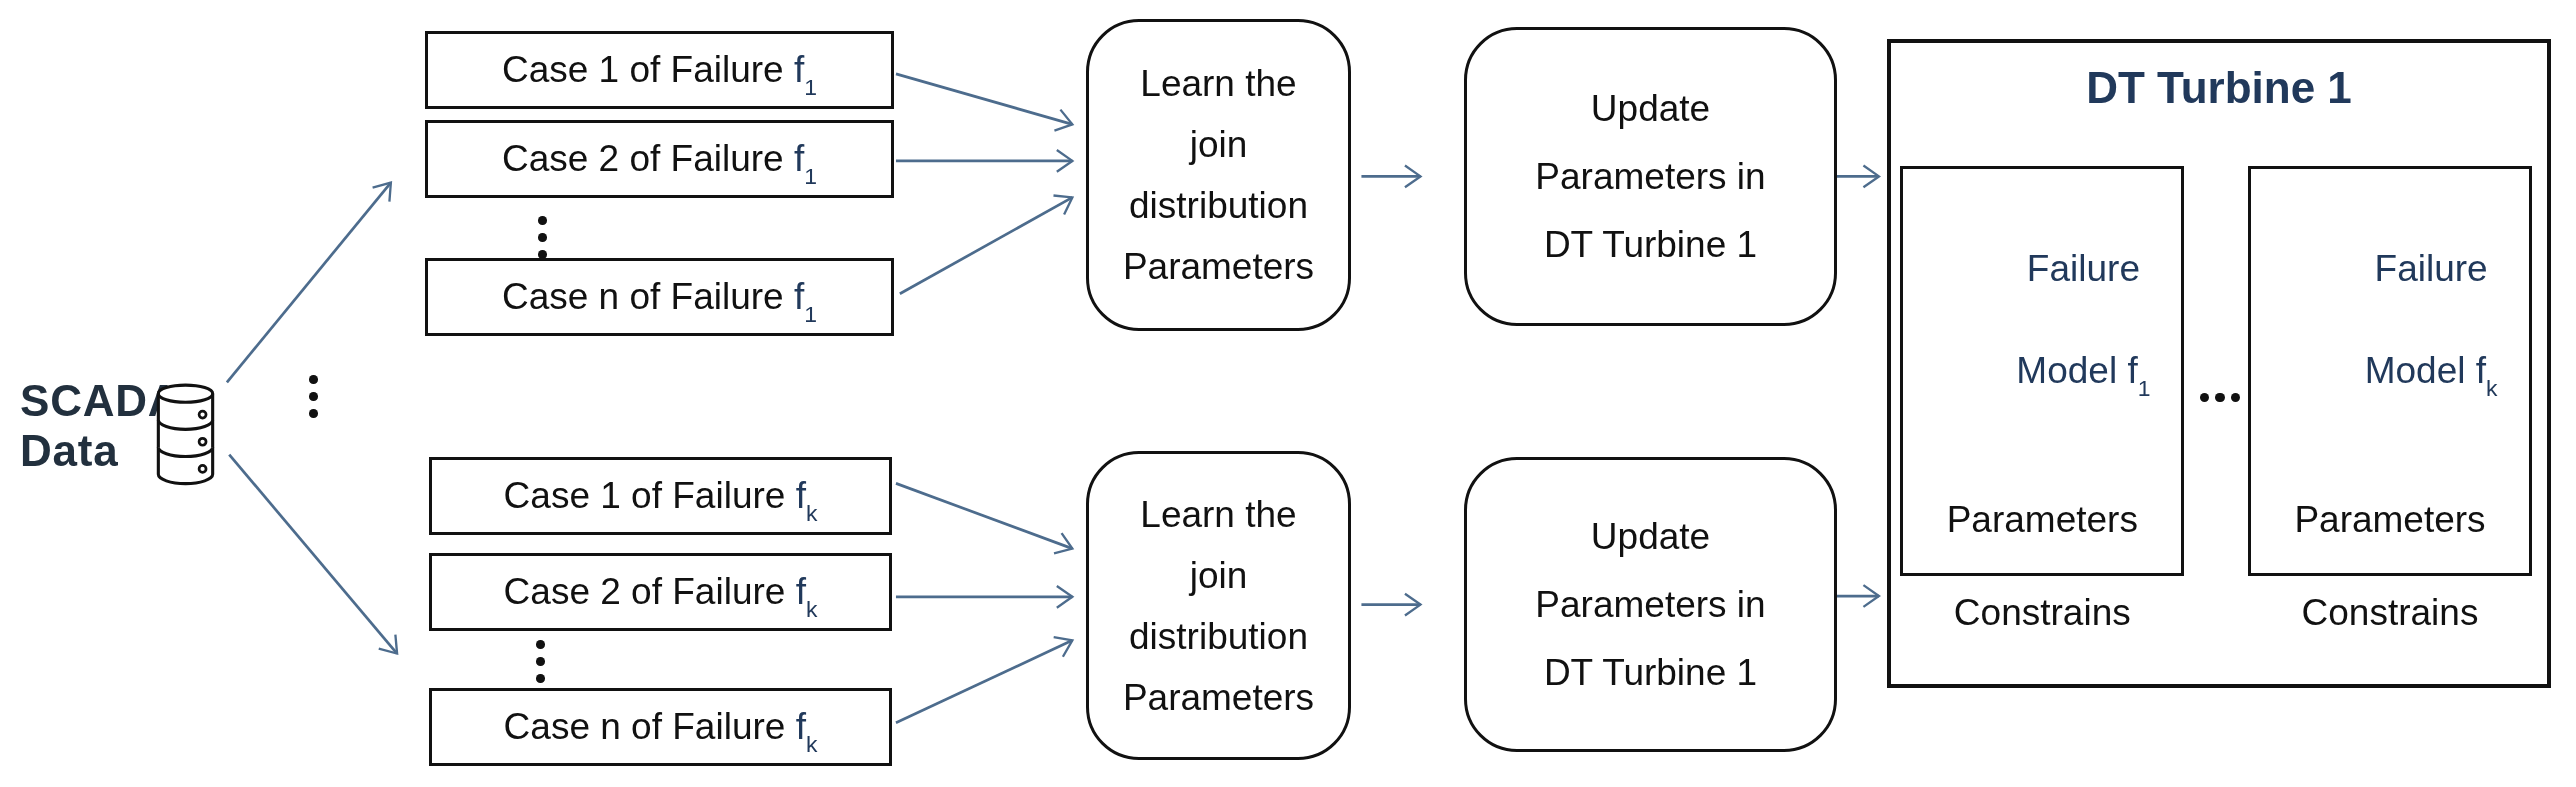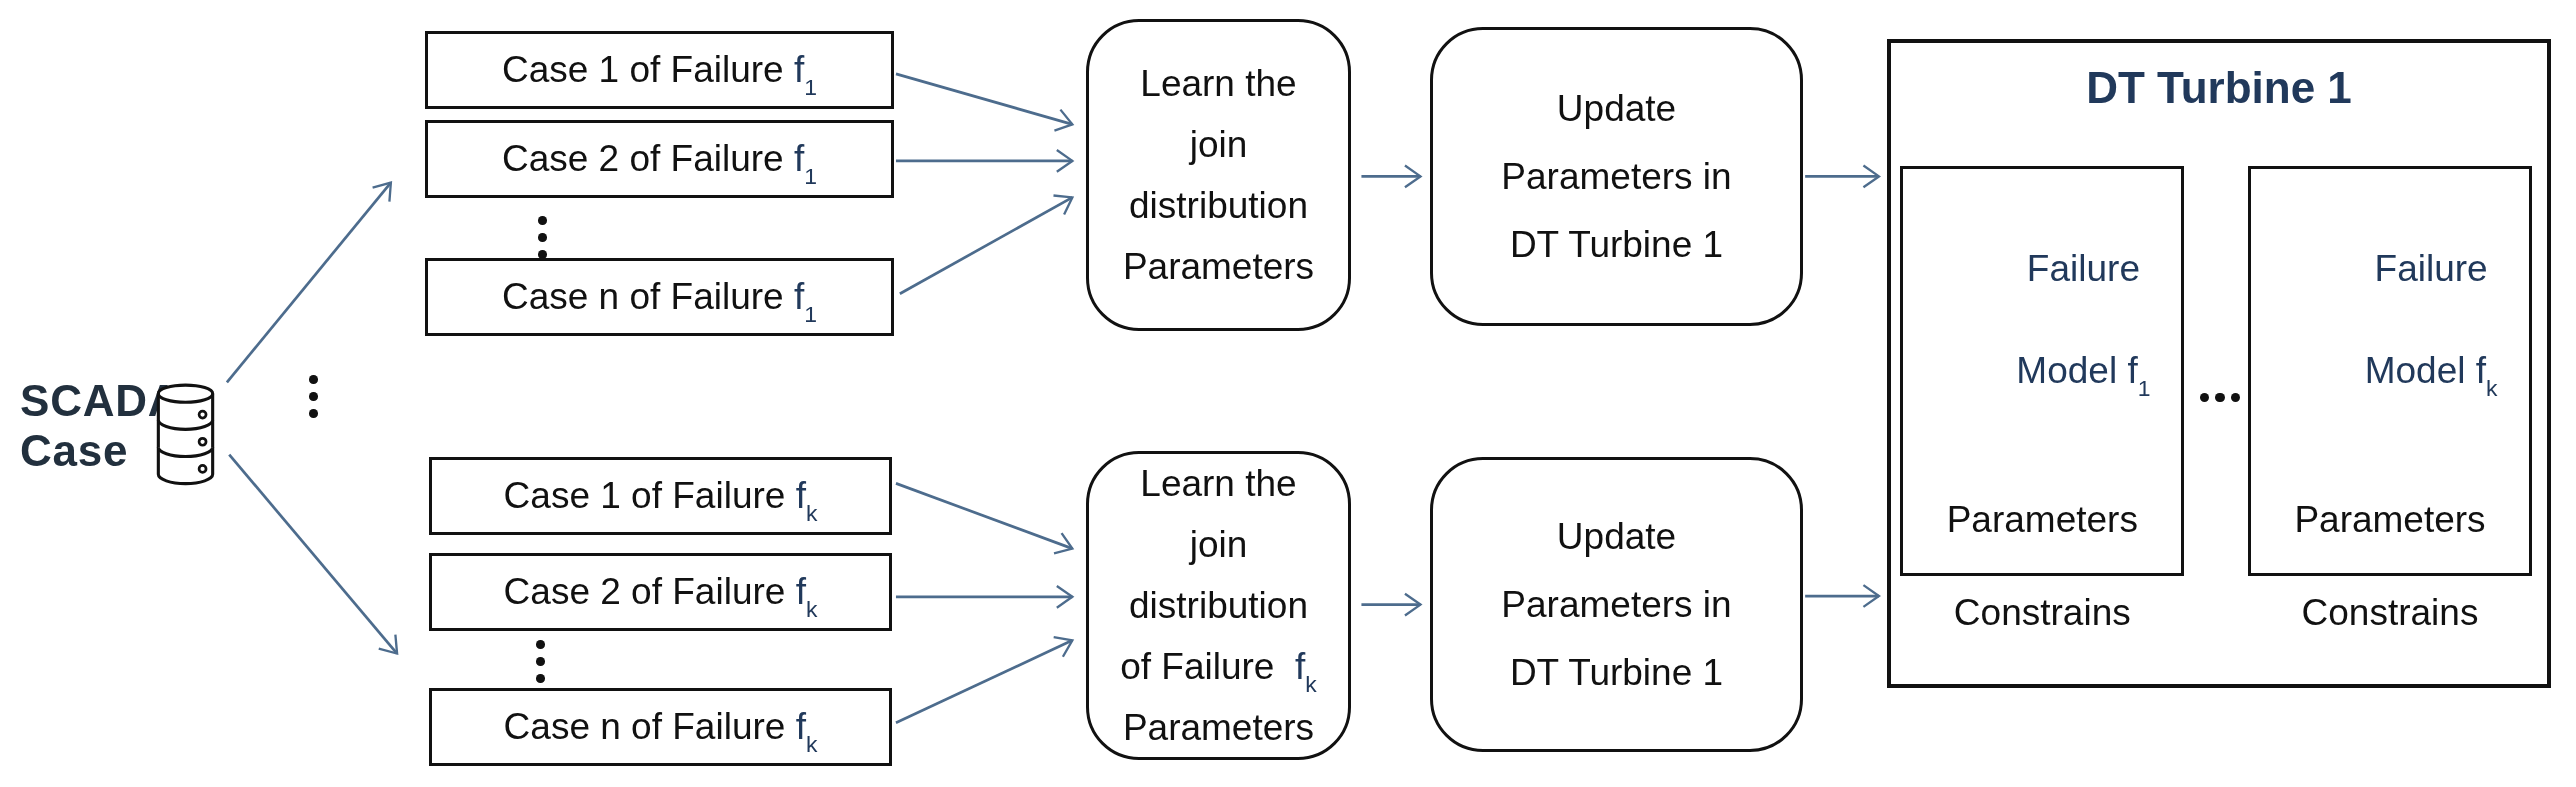--- a/index.html
+++ b/index.html
@@ -35,21 +35,21 @@
 
   
   .round-box{
     border:3.9px solid var(--color-border,#111);border-radius:53px;background:#fff;z-index:1;
     display:flex;flex-direction:column;align-items:center;justify-content:center;
     font-size:37px;text-align:center;white-space:pre;
   }
   .round-box .bl{display:block;}
   .learn-box{left:1086px;width:265px;height:312px;}
   .learn-box .bl{line-height:61px;}
-  .update-box{left:1430px;width:373px;height:299px;}
+  .update-box{left:1464px;width:373px;height:299px;}
   .update-box .bl{line-height:68px;}
 
   
   .dt-box{
     left:1887px;top:39px;width:664px;height:649px;border:4.7px solid var(--color-border,#111);
     background:#fff;z-index:1;
   }
   .dt-title{
     position:absolute;left:0;top:20px;width:100%;text-align:center;
     font-size:44px;font-weight:bold;color:var(--color-navy,#21395b);
@@ -95,21 +95,21 @@
     <line class="arrow" x1="2323" y1="227" x2="2418" y2="227" marker-end="url(#chev)"></line>
     <line class="arrow" x1="1153" y1="622" x2="1380" y2="706" marker-end="url(#chev)"></line>
     <line class="arrow" x1="1153" y1="768" x2="1380" y2="768" marker-end="url(#chev)"></line>
     <line class="arrow" x1="1153" y1="930" x2="1380" y2="824" marker-end="url(#chev)"></line>
     <line class="arrow" x1="1752" y1="778" x2="1828" y2="778" marker-end="url(#chev)"></line>
     <line class="arrow" x1="2323" y1="767" x2="2418" y2="767" marker-end="url(#chev)"></line>
   </svg>
 
   <div class="abs scada-label">
     <span>SCADA</span><br>
-    <span>Case</span>
+    <span>Data</span>
   </div>
   <svg class="abs db-icon" viewBox="0 0 78 134">
     <path d="M4,15 L4,119 C4,125.5 19.7,131 39,131 C58.3,131 74,125.5 74,119 L74,15" fill="#fff" stroke="#111"></path>
     <path d="M4,49 C4,55.5 19.7,61 39,61 C58.3,61 74,55.5 74,49" fill="none"></path>
     <path d="M4,84 C4,90.5 19.7,96 39,96 C58.3,96 74,90.5 74,84" fill="none"></path>
     <ellipse cx="39" cy="15" rx="35" ry="11"></ellipse>
     <circle cx="61" cy="42" r="4.5"></circle>
     <circle cx="61" cy="77" r="4.5"></circle>
     <circle cx="61" cy="112" r="4.5"></circle>
   </svg>
@@ -160,21 +160,20 @@
   <div class="abs round-box update-box" style="top:27px;">
     <span class="bl">Update</span>
     <span class="bl">Parameters in</span>
     <span class="bl">DT Turbine 1</span>
   </div>
 
   <div class="abs round-box learn-box" style="top:451px;height:309px;">
     <span class="bl">Learn the</span>
     <span class="bl">join</span>
     <span class="bl">distribution</span>
-    <span class="bl"><span>of Failure  </span><span class="ftok"><span>f</span><sub class="fsub">k</sub></span></span>
     <span class="bl">Parameters</span>
   </div>
 
   <div class="abs round-box update-box" style="top:457px;height:295px;">
     <span class="bl">Update</span>
     <span class="bl">Parameters in</span>
     <span class="bl">DT Turbine 1</span>
   </div>
 
   <div class="abs dt-box">

